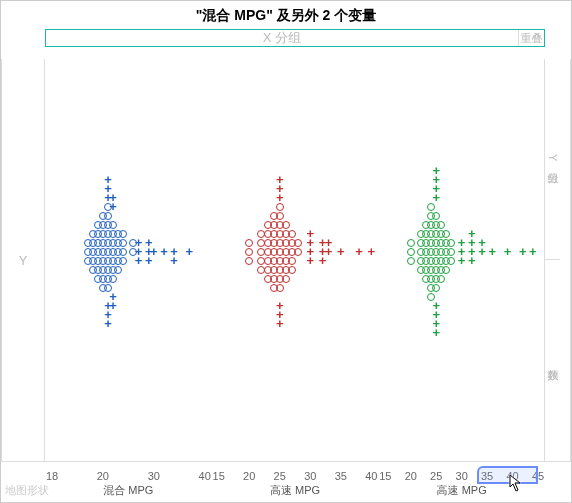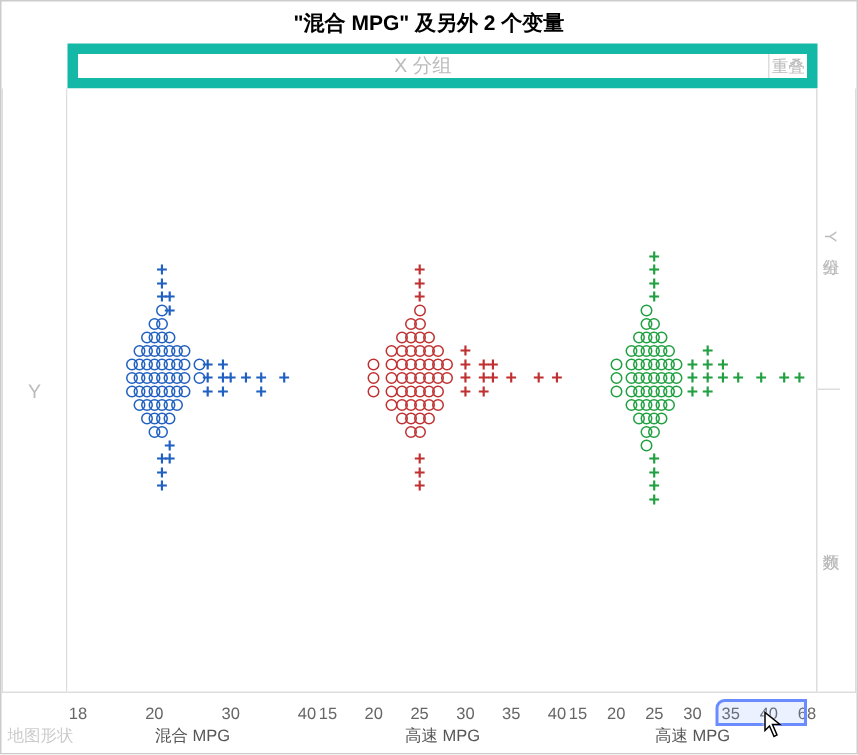--- a/index.html
+++ b/index.html
@@ -1,19 +1,19 @@
 <!DOCTYPE html>
 <html><head>
 <meta charset="utf-8">
 <style>
 html,body{margin:0;padding:0;background:#fff;font-family:Arial,"Microsoft YaHei",sans-serif;font-size:12px;color:#555}
 *{box-sizing:border-box}
 .container{width:572px;height:503px;position:relative;border:1px solid #ccc;background:#fff}
 .title{text-align:center;font-weight:bold;font-size:14px;color:#000;padding:6px 0}
-.topzone{position:absolute;top:28px;left:44px;right:26px;height:30px;border:7px solid #14b8a6;display:flex}
+.topzone{position:absolute;top:28px;left:44px;right:26px;height:18px;border:1px solid #14b8a6;display:flex}
 .topzone-main{flex:1;display:flex;align-items:center;justify-content:center;color:#bbb;font-size:13px}
 .topzone-right{width:26px;border-left:1px solid #ddd;display:flex;align-items:center;justify-content:center;color:#bbb;font-size:11px}
 .leftzone{position:absolute;top:58px;left:0;width:44px;bottom:40px;border:1px solid #ddd;border-top:none;display:flex}
 .leftzone-main{flex:1;display:flex;align-items:center;justify-content:center;color:#bbb;font-size:13px}
 .rightzone{position:absolute;top:58px;right:0;width:26px;bottom:40px;border:1px solid #ddd;border-top:none;border-left:none}
 .rightzone-top{height:50%;display:flex;align-items:center;justify-content:center;color:#bbb;font-size:11px;writing-mode:vertical-rl;border-bottom:1px solid #ddd}
 .rightzone-bot{height:50%;display:flex;align-items:center;justify-content:center;color:#bbb;font-size:11px;writing-mode:vertical-rl}
 .plotarea{position:absolute;top:58px;left:44px;right:26px;bottom:40px;border:1px solid #ddd;border-top:none;border-left:none;background:#fff}
 .bottomzone{position:absolute;left:0;right:26px;bottom:0;height:40px}
 .bottom-left-lbl{position:absolute;left:4px;bottom:4px;color:#ccc;font-size:11px}
@@ -283,20 +283,20 @@
       <div class="tick" style="left: 309.267px;">30</div>
       <div class="tick" style="left: 339.8px;">35</div>
       <div class="tick" style="left: 370.333px;">40</div>
       <div class="xlabel" style="left: 294px;">高速 MPG</div>
       <div class="tick" style="left: 384.333px;">15</div>
       <div class="tick" style="left: 409.778px;">20</div>
       <div class="tick" style="left: 435.222px;">25</div>
       <div class="tick" style="left: 460.667px;">30</div>
       <div class="tick" style="left: 486.111px;">35</div>
       <div class="tick" style="left: 511.556px;">40</div>
-      <div class="tick" style="left: 537px;">68</div>
+      <div class="tick" style="left: 537px;">45</div>
       <div class="xlabel" style="left: 460.667px;">高速 MPG</div>
       <div class="highlight" style="left: 475.933px; width: 61.0667px; bottom: 18px; height: 18px;"></div>
       <div class="cursor" style="left: 507.556px; bottom: 10px;"><svg viewBox="0 0 14 18">
           <path d="M1 1 L1 13 L4 10 L7 17 L9 16 L6 9 L11 9 Z" fill="#fff" stroke="#000" stroke-width="1"></path>
         </svg></div>
     </div>
 </div>
 
 </body></html>

